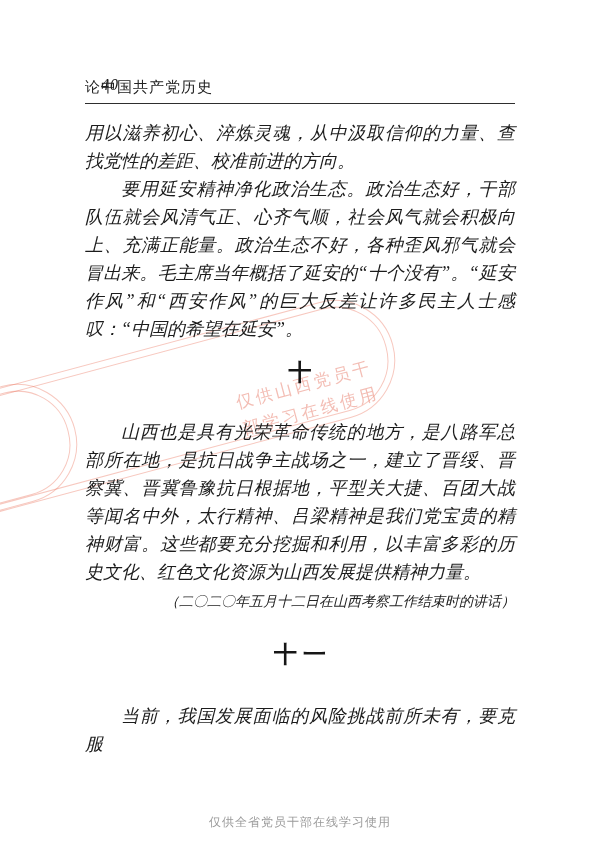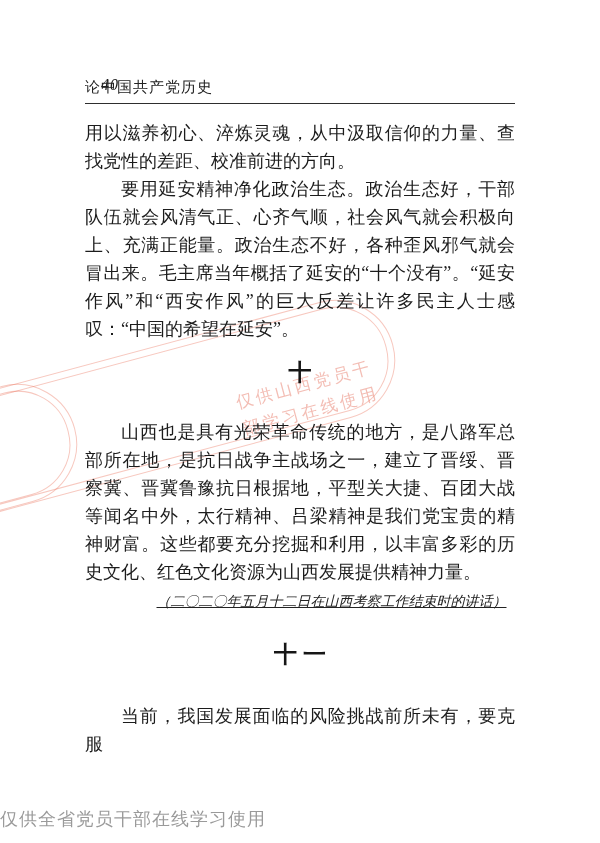--- a/index.html
+++ b/index.html
@@ -28,45 +28,46 @@
     text-align:left;
     font-size:15px;letter-spacing:1px;color:#222;
   }
   
   .content{position:relative;z-index:2;margin:0 85px;}
   p.body{
     margin:0;
     font-size:18px;line-height:28px;
     text-align:justify;text-justify:inter-character;
     color:#1c1c1c;
+    font-style:italic;
   }
   p.first{margin-top:15px;}
   p.indent{text-indent:2em;}
   .attribution{
     margin:2px 0 0 63px;
     font-size:14px;line-height:27px;
     font-style:italic;
     color:#222;
   }
   .attribution.justified{text-indent:3em;text-align:justify;}
-  .attribution.right{text-align:center;text-indent:0;text-decoration:underline;}
+  .attribution.right{text-align:right;text-indent:0;}
   .section{
     margin:14px 0 30px 0;
     text-align:center;
     font-size:23px;font-weight:bold;
     letter-spacing:6px;text-indent:6px;
     color:#161616;
   }
   .section.eleven{margin:24px 0 32px 0;font-family:Liberation Mono, monospace;}
   
   .footer{
     position:absolute;left:0;right:0;bottom:12px;
-    text-align:left;z-index:2;
+    text-align:center;z-index:2;
     font-family:"Liberation Sans","DejaVu Sans",sans-serif;
-    font-size:18px;letter-spacing:1px;
+    font-size:12px;letter-spacing:1px;
     color:#9a9a9a;
   }
   
   .watermark-layer{
     position:absolute;inset:0;z-index:1;
     pointer-events:none;overflow:hidden;
   }
   .stamp{
     position:absolute;
     width:520px;height:118px;

